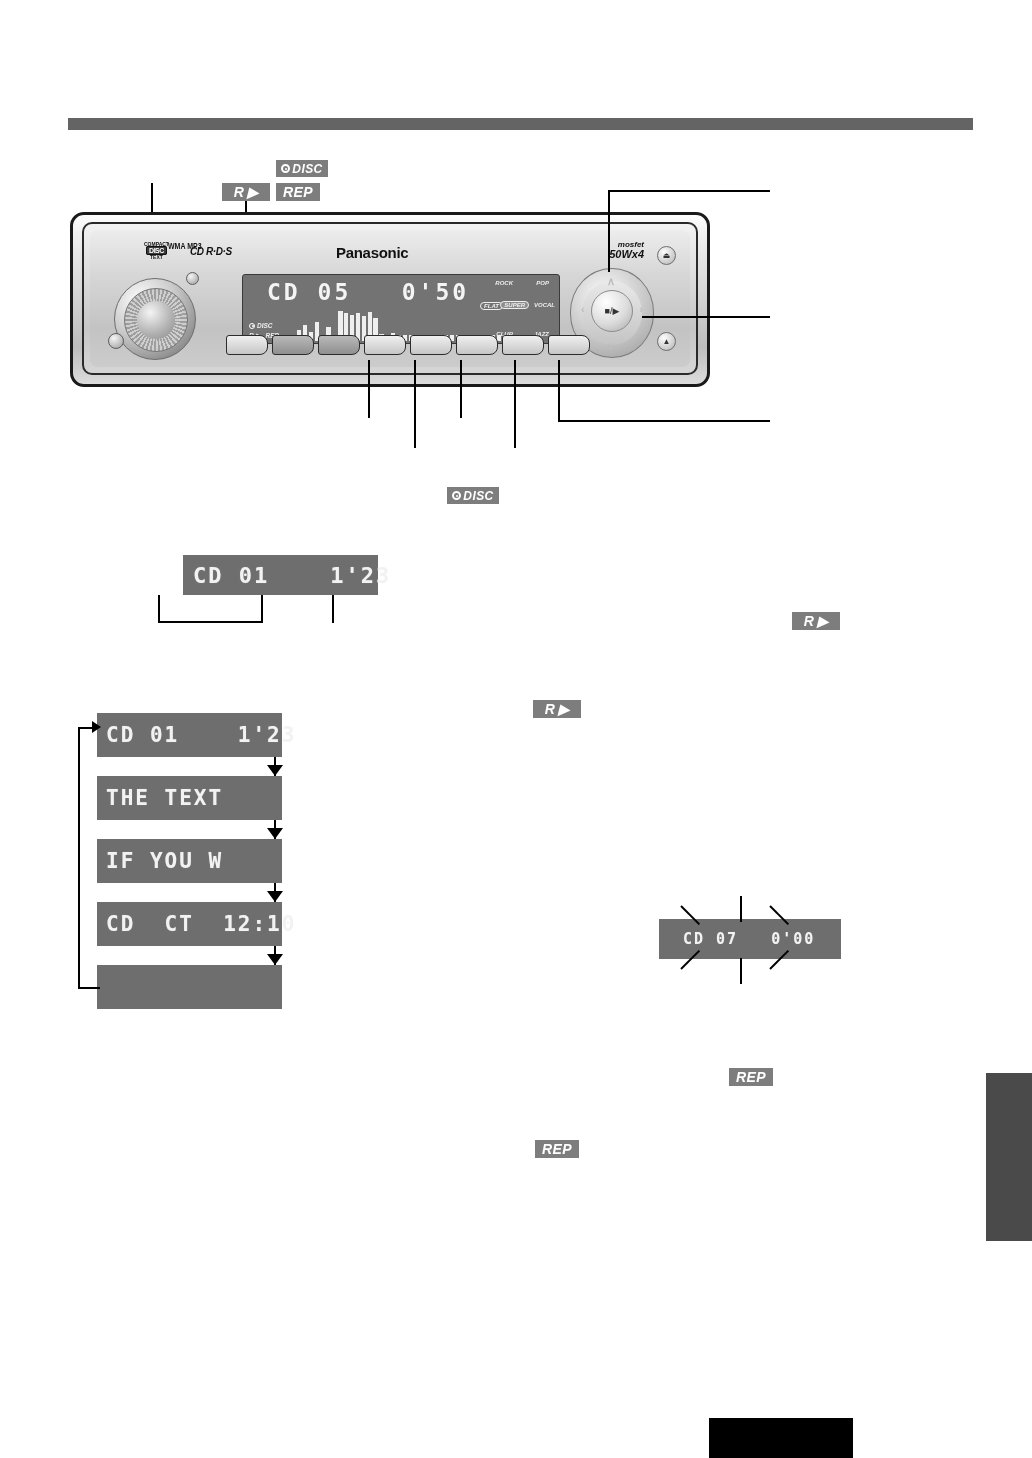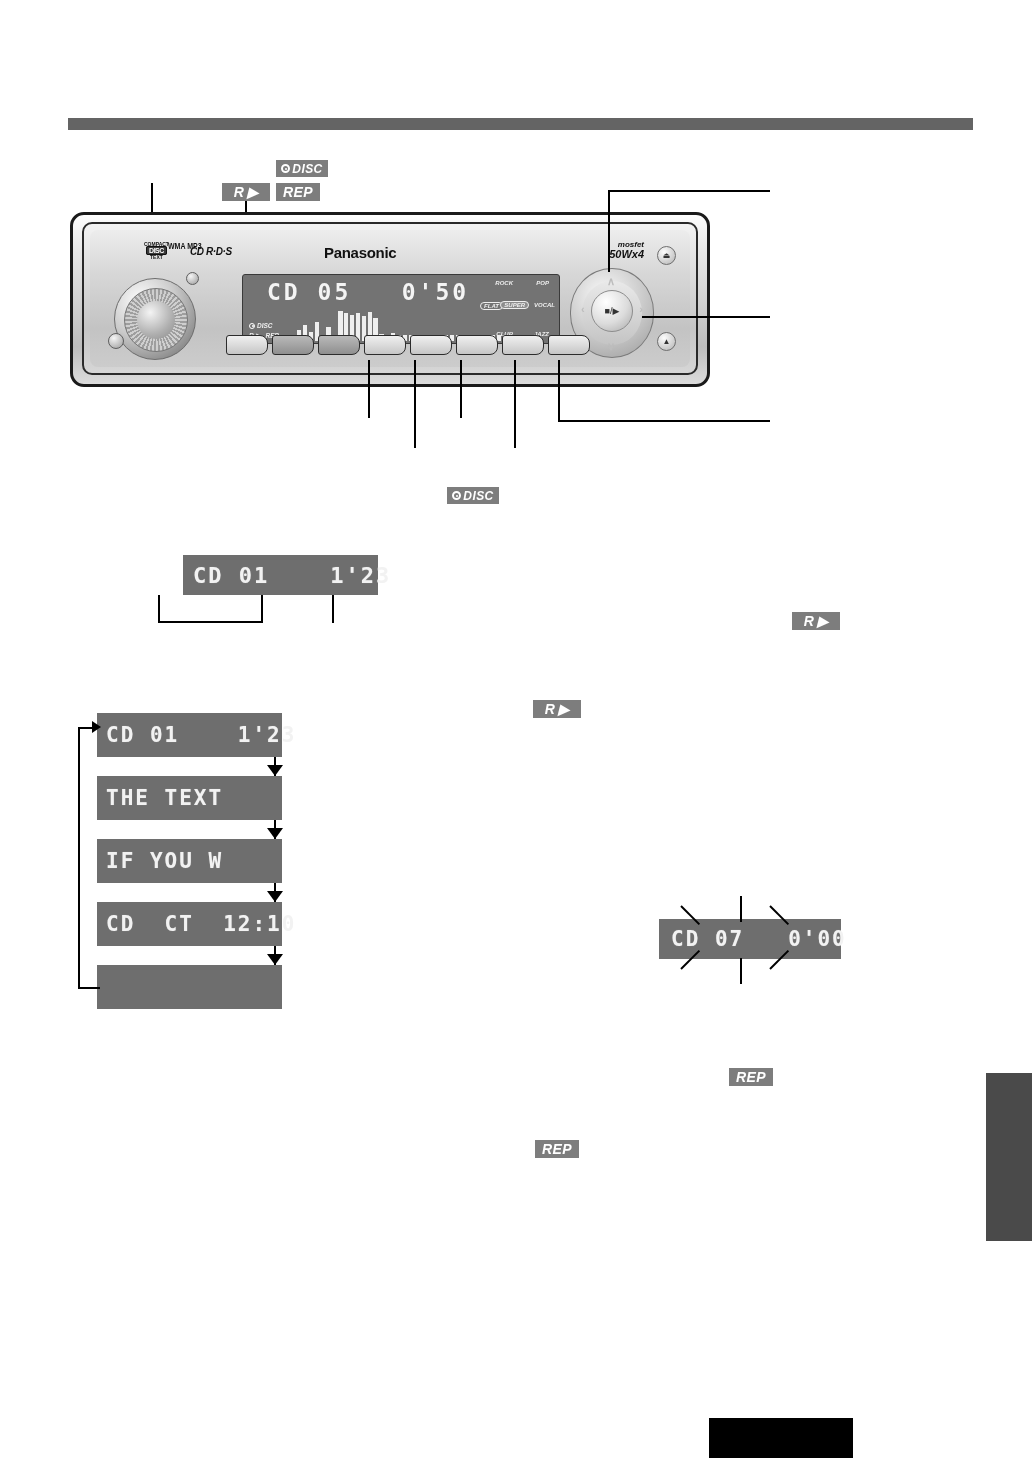--- a/index.html
+++ b/index.html
@@ -35,21 +35,21 @@
   .unit-shell{position:absolute;inset:0;border:3px solid #1a1a1a;
       border-radius:14px;
       background:linear-gradient(180deg,#fdfdfd 0%,#e7e7e7 22%,#cfcfcf 55%,#bdbdbd 78%,#dcdcdc 100%);}
   .unit-inner{position:absolute;left:12px;top:10px;right:12px;bottom:12px;
       border:2px solid #2a2a2a;border-radius:10px;
       background:linear-gradient(180deg,#f3f3f3 0%,#dcdcdc 35%,#c6c6c6 70%,#d6d6d6 100%);}
   .faceplate{position:absolute;left:6px;top:6px;right:6px;bottom:6px;
       border-radius:8px;
       background:linear-gradient(180deg,#ededed 0%,#d8d8d8 30%,#c3c3c3 72%,#cccccc 100%);}
 
-  .brand{position:absolute;left:234px;top:14px;font-weight:bold;font-size:15px;
+  .brand{position:absolute;left:246px;top:14px;font-weight:bold;font-size:15px;
      letter-spacing:-.3px;color:#111;}
   .logo-cd{position:absolute;left:54px;top:12px;font-size:7px;font-weight:bold;
      text-align:center;line-height:1.05;color:#111;}
   .logo-cd .cdbox{border:1.5px solid #111;border-radius:2px;padding:0 2px;
      background:#3a3a3a;color:#fff;font-size:7px;letter-spacing:-.5px;}
   .logo-mp{position:absolute;left:78px;top:12px;font-size:7px;font-weight:bold;
      line-height:1.1;color:#111;transform:scaleY(1.25);}
   .logo-rds{position:absolute;left:100px;top:16px;font-size:10px;font-weight:bold;
      font-style:italic;color:#111;letter-spacing:-.4px;}
   .logo-mosfet{position:absolute;right:46px;top:11px;font-size:8px;font-weight:bold;
@@ -310,21 +310,21 @@
       <span class="seg" style="font-size: 21px; padding-left: 9px;"></span>
     </div>
   </div>
 
 <div class="abs ll" style="left:78px;top:727px;width:2px;height:262px;"></div>
 <div class="abs ll" style="left:78px;top:987px;width:22px;height:2px;"></div>
 <div class="abs ll" style="left:78px;top:727px;width:16px;height:2px;"></div>
 <div class="abs" style="left:92px;top:721px;width:0;height:0;border-top:6px solid transparent;border-bottom:6px solid transparent;border-left:9px solid #000;"></div>
 
 <div class="lcd" style="left:659px;top:919px;width:182px;height:40px;">
-  <span class="seg" style="font-size:21px;padding-left:12px;">CD 07   0'00</span>
+  <span class="seg" style="font-size:15px;padding-left:24px;">CD 07   0'00</span>
 </div>
 
 <div class="abs ray" style="left:681px;top:905px;width:26px;transform:rotate(45deg);"></div>
 <div class="abs ray" style="left:681px;top:968px;width:26px;transform:rotate(-45deg);"></div>
 <div class="abs ray" style="left:740px;top:896px;width:2px;height:26px;background:#000;"></div>
 <div class="abs ray" style="left:740px;top:958px;width:2px;height:26px;background:#000;"></div>
 <div class="abs ray" style="left:770px;top:905px;width:26px;transform:rotate(45deg);"></div>
 <div class="abs ray" style="left:770px;top:968px;width:26px;transform:rotate(-45deg);"></div>
 
 <div class="abs badge badge-rep" style="left:729px;top:1068px;width:44px;height:18px;">

